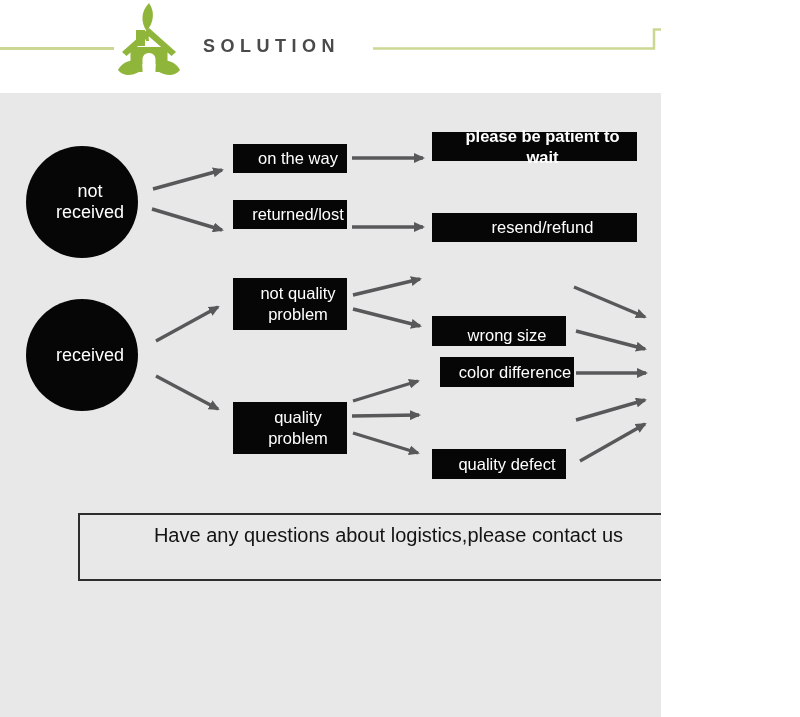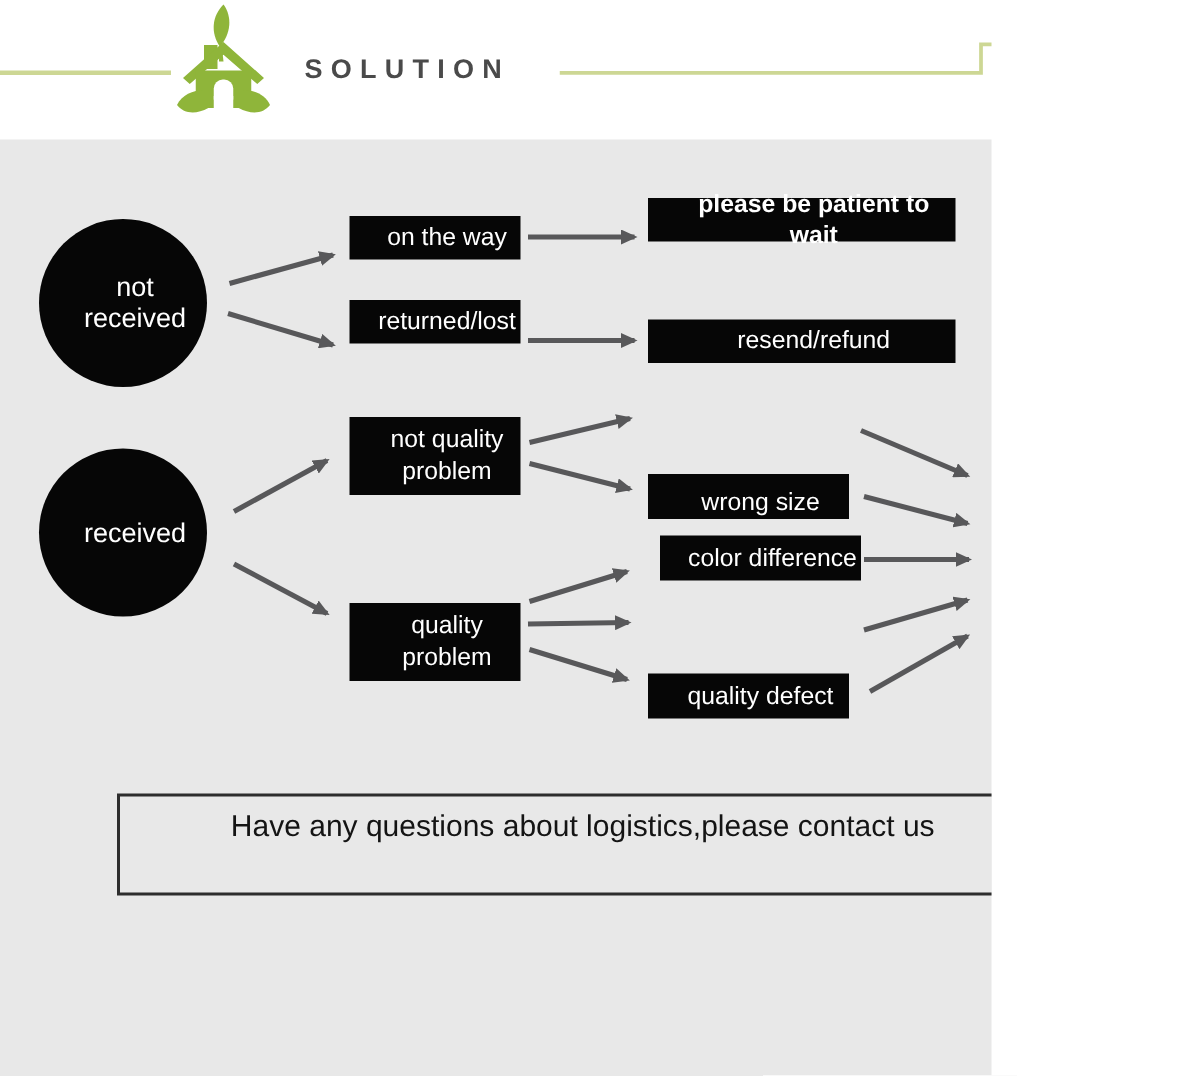--- a/index.html
+++ b/index.html
@@ -32,21 +32,21 @@
   .node span{display:block;}
   
   .note{
     position:absolute;left:78px;width:621px;box-sizing:border-box;
     border:2px solid var(--note-border,#2d2d2d);
     background:var(--bg-gray,#e8e8e8);
     color:var(--note-text,#141414);
     font-size:20px;line-height:25px;
   }
   .note span{display:block;}
-  .note-logistics{top:513px;height:68px;text-align:center;padding-top:8px;margin-top:16px;}
+  .note-logistics{top:513px;height:68px;text-align:center;padding-top:8px;}
   .note-protection{top:594px;height:70px;text-align:left;padding:9px 10px 0 60px;line-height:26px;}
 </style>
 </head>
 <body>
 
 <div class="stage">
 
   <div class="header">
     <div class="hline-left"></div>
 

